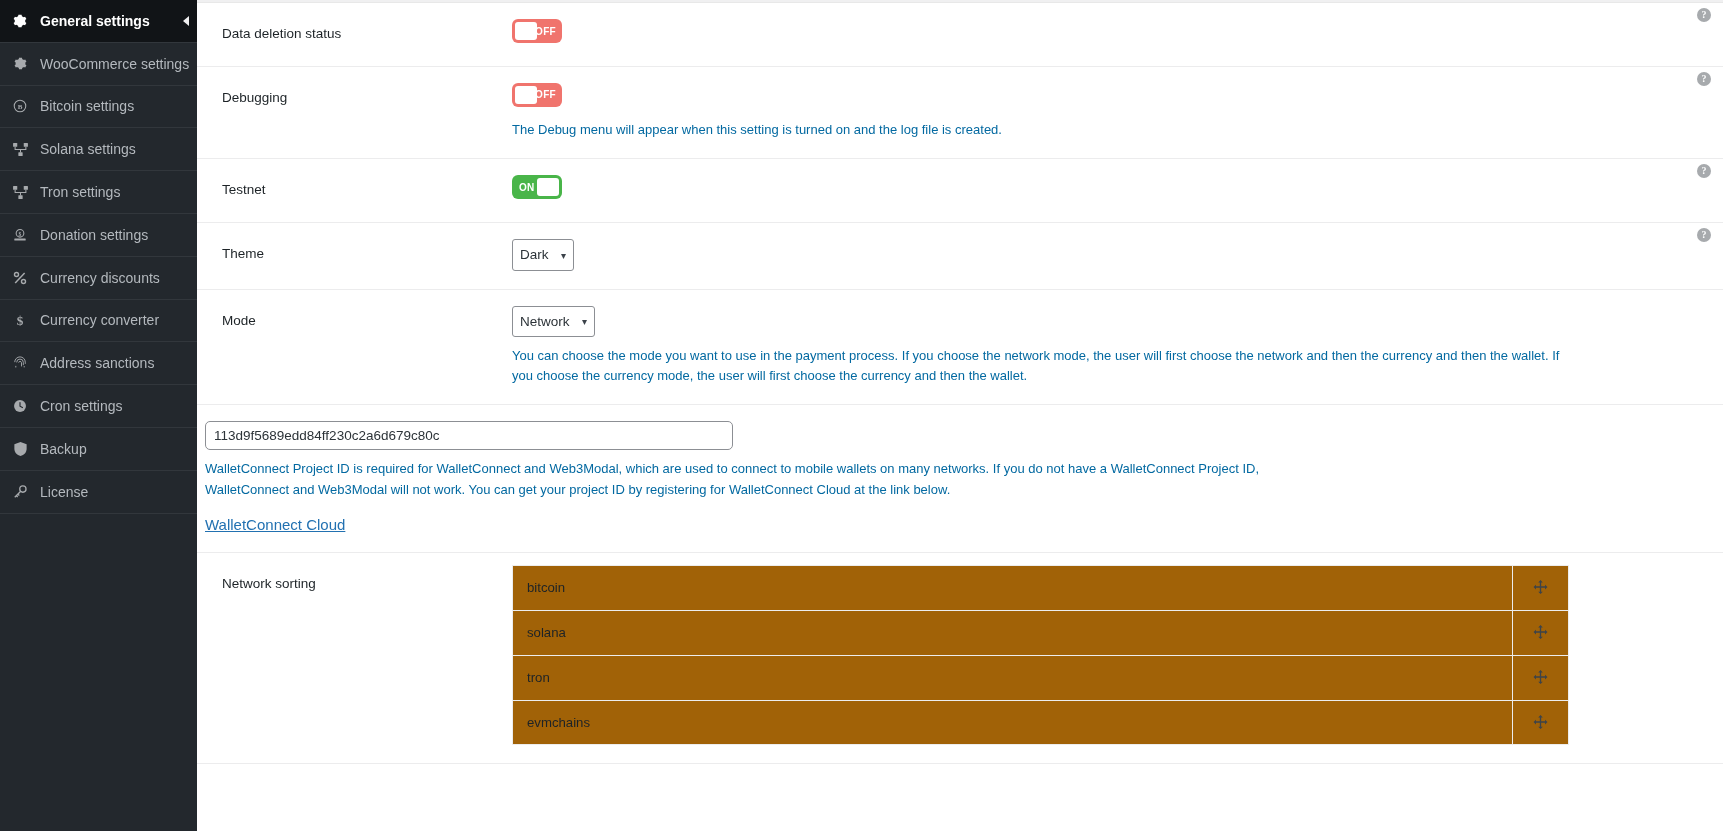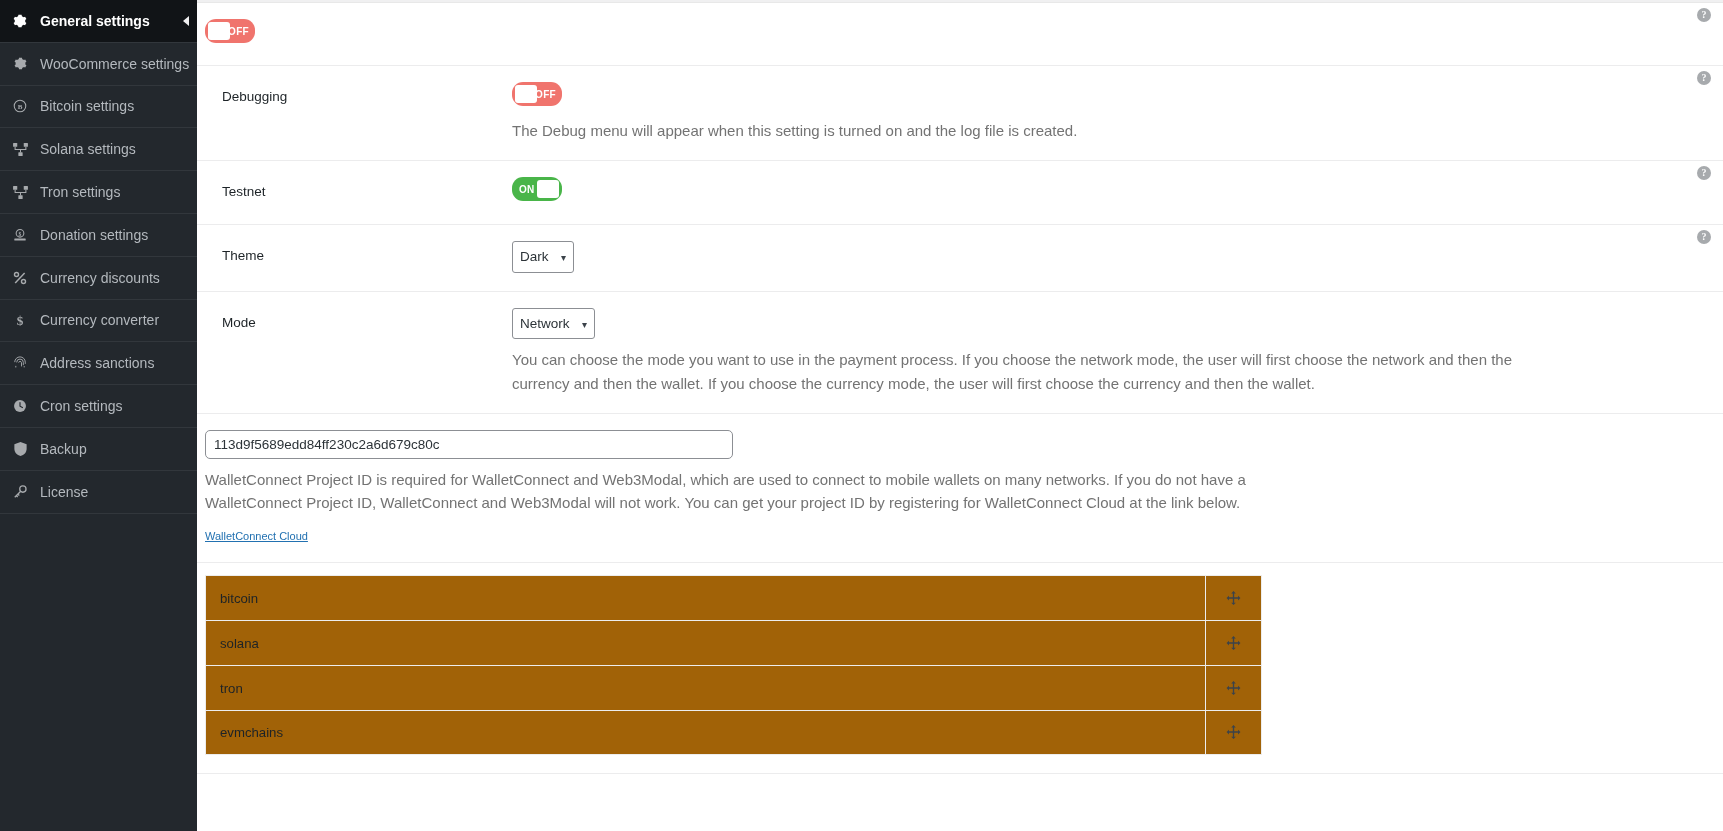--- a/index.html
+++ b/index.html
@@ -110,21 +110,21 @@
     font-weight: bold;
     line-height: 14px;
     text-align: center;
     cursor: pointer;
     font-family: "Liberation Serif", serif;
   }
 
   
   .toggle {
     width: 50px; height: 24px;
-    border-radius: 11px;
+    border-radius: 6px;
     position: relative;
     display: inline-flex;
     align-items: center;
     cursor: pointer;
     user-select: none;
   }
   .toggle .knob {
     position: absolute;
     width: 22px; height: 18px;
     background: #fff;
@@ -139,22 +139,22 @@
     letter-spacing: .3px;
   }
   .toggle.off { background: #f0746d; }
   .toggle.off .knob { left: 3px; }
   .toggle.off .txt { right: 6px; }
   .toggle.on { background: #49b549; }
   .toggle.on .knob { right: 3px; }
   .toggle.on .txt { left: 7px; }
 
   .desc {
-    font-size: 15px;
-    color: #737373;
+    font-size: 13px;
+    color: #0369a1;
     line-height: 1.55;
     margin-top: 9px;
     max-width: 1060px;
   }
 
   
   select.sel {
     font-family: "Liberation Sans", sans-serif;
     font-size: 13.5px;
     color: #2c3338;
@@ -183,21 +183,21 @@
     font-size: 13.5px;
     color: #2c3338;
     padding: 6px 8px;
     border: 1px solid #8c8f94;
     border-radius: 5px;
     background: #fff;
   }
   a.link {
     display: inline-block;
     margin-top: 16px;
-    font-size: 11px;
+    font-size: 15px;
     color: #2271b1;
     text-decoration: underline;
   }
 
   
   .sortlist { width: 1057px; }
   .sortrow {
     display: flex;
     align-items: stretch;
     border: 1px solid #ededed;
@@ -365,20 +365,21 @@
       </span>
       <span>License</span>
     </div>
 
   </nav>
 
   <main class="main">
     <div class="topstrip"></div>
 
     <section class="row">
+      <div class="row-label">Data deletion status</div>
       <div class="row-field">
         <div class="toggle off">
           <span class="knob"></span>
           <span class="txt">OFF</span>
         </div>
       </div>
       <div class="help">?</div>
     </section>
 
     <section class="row">
@@ -432,20 +433,21 @@
 
     <section class="row">
       <div class="row-field">
         <input class="text" type="text" value="113d9f5689edd84ff230c2a6d679c80c" style="">
         <div class="desc">WalletConnect Project ID is required for WalletConnect and Web3Modal, which are used to connect to mobile wallets on many networks. If you do not have a WalletConnect Project ID, WalletConnect and Web3Modal will not work. You can get your project ID by registering for WalletConnect Cloud at the link below.</div>
         <a class="link" href="#">WalletConnect Cloud</a>
       </div>
     </section>
 
     <section class="row sorting">
+      <div class="row-label">Network sorting</div>
       <div class="row-field">
         <div class="sortlist">
 
           <div class="sortrow">
             <div class="name">bitcoin</div>
             <div class="handle">
               <svg width="15" height="15" viewBox="0 0 16 16" fill="currentColor">
                   <path d="M8 0L5.6 2.6h1.7v4.1H3.2V5L.6 7.4 3.2 10V8.3h4.1v4.1H5.6L8 15l2.4-2.6H8.7V8.3h4.1V10l2.6-2.6-2.6-2.4v1.7H8.7V2.6h1.7L8 0z"></path>
                 </svg>
             </div>

